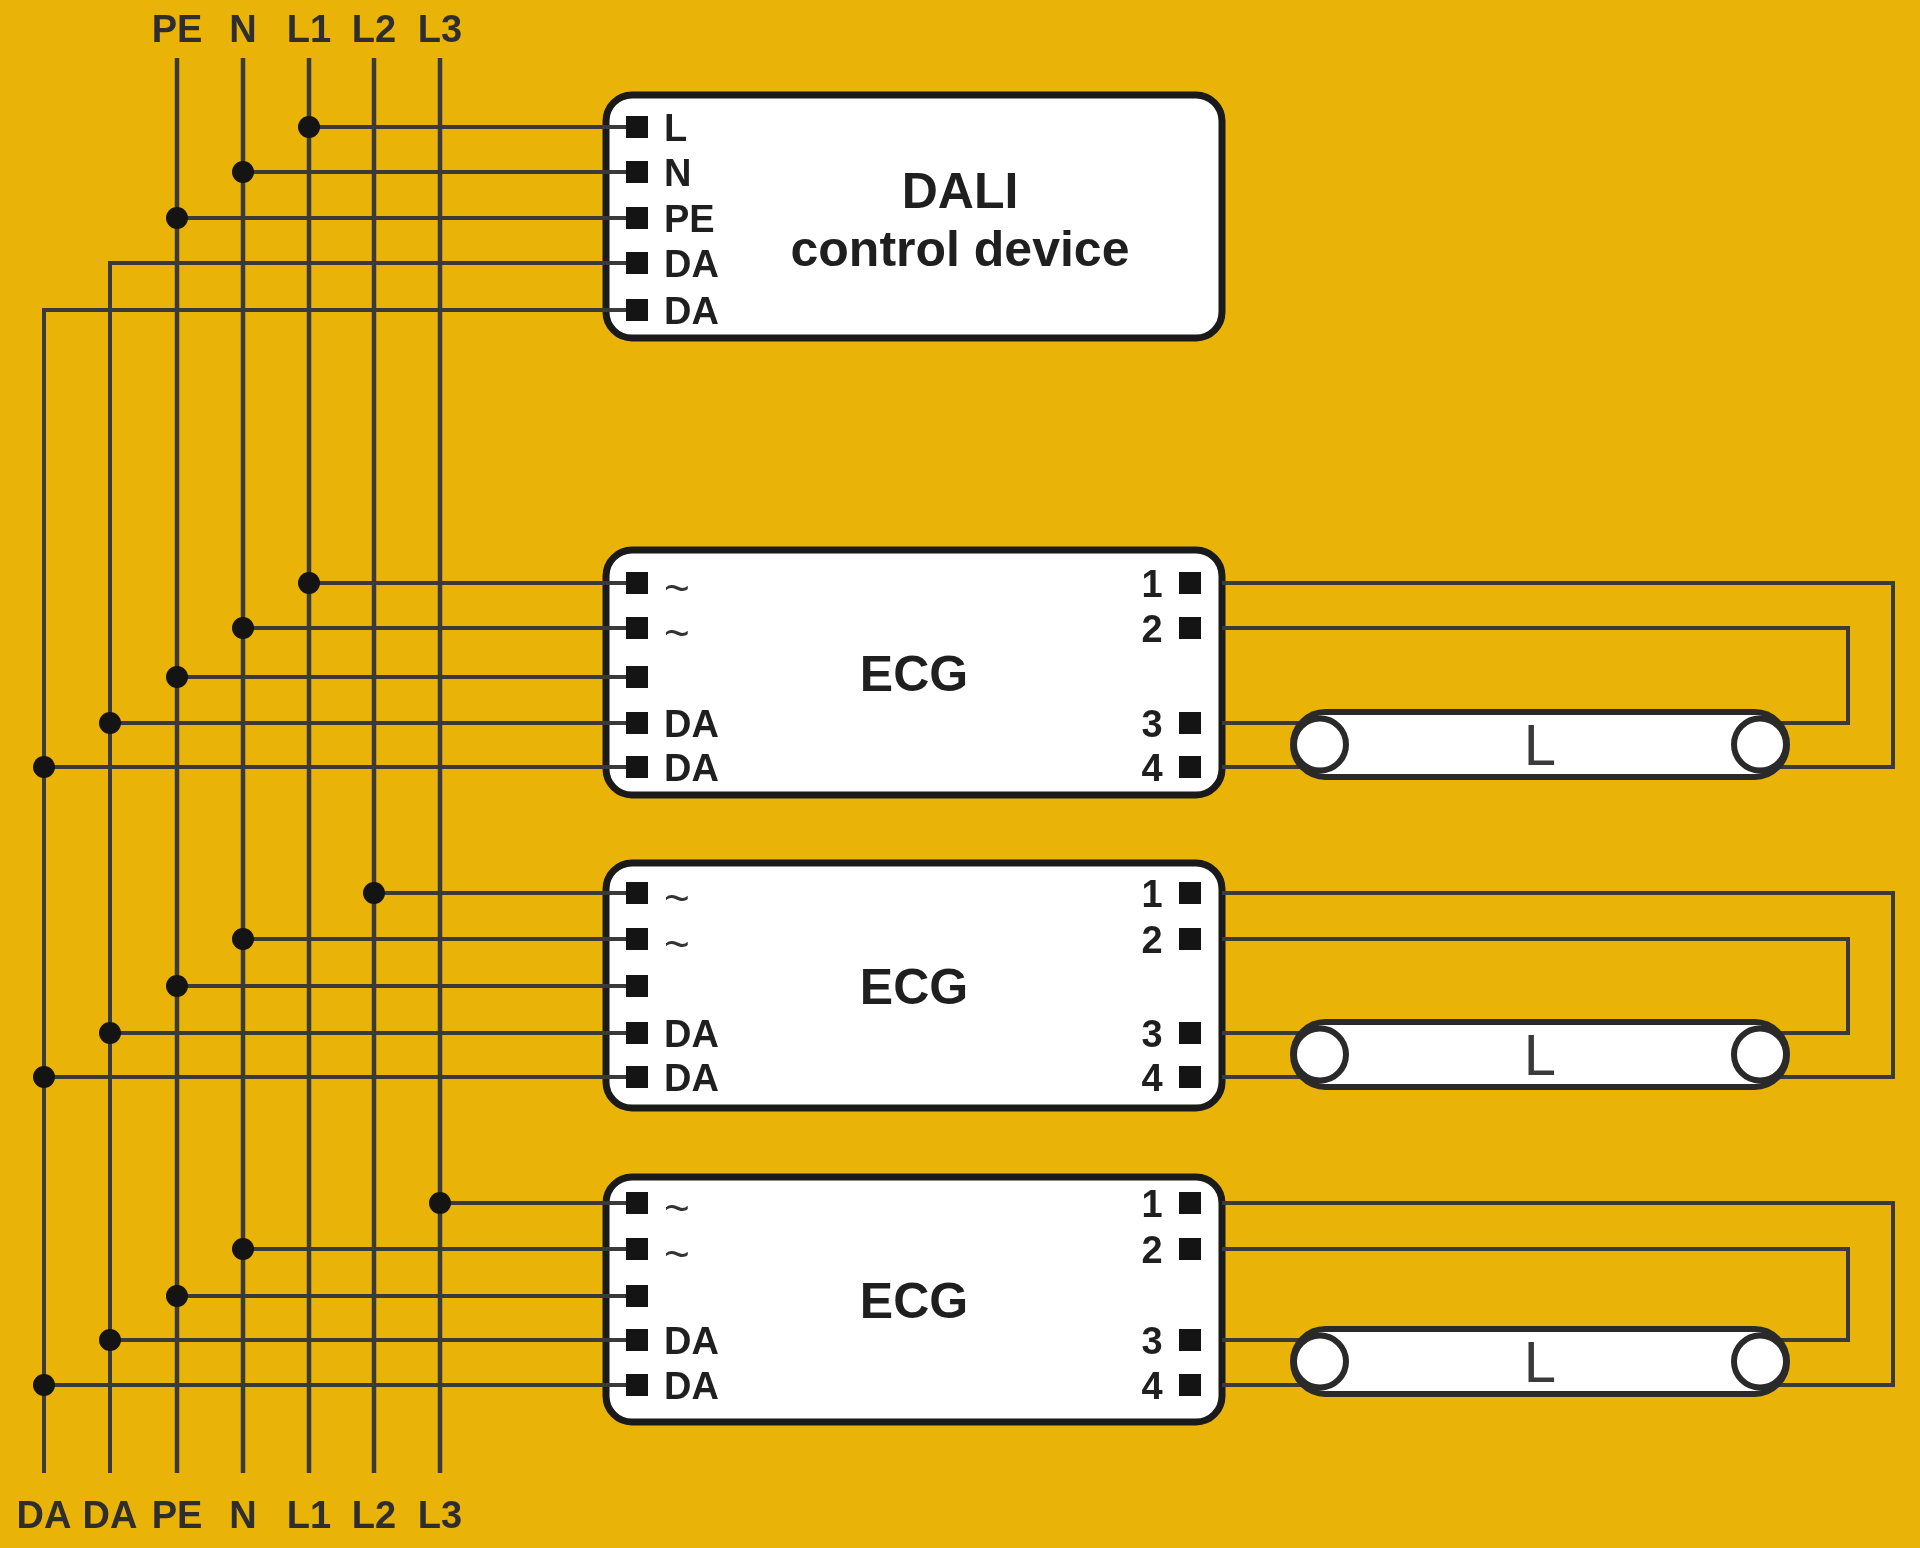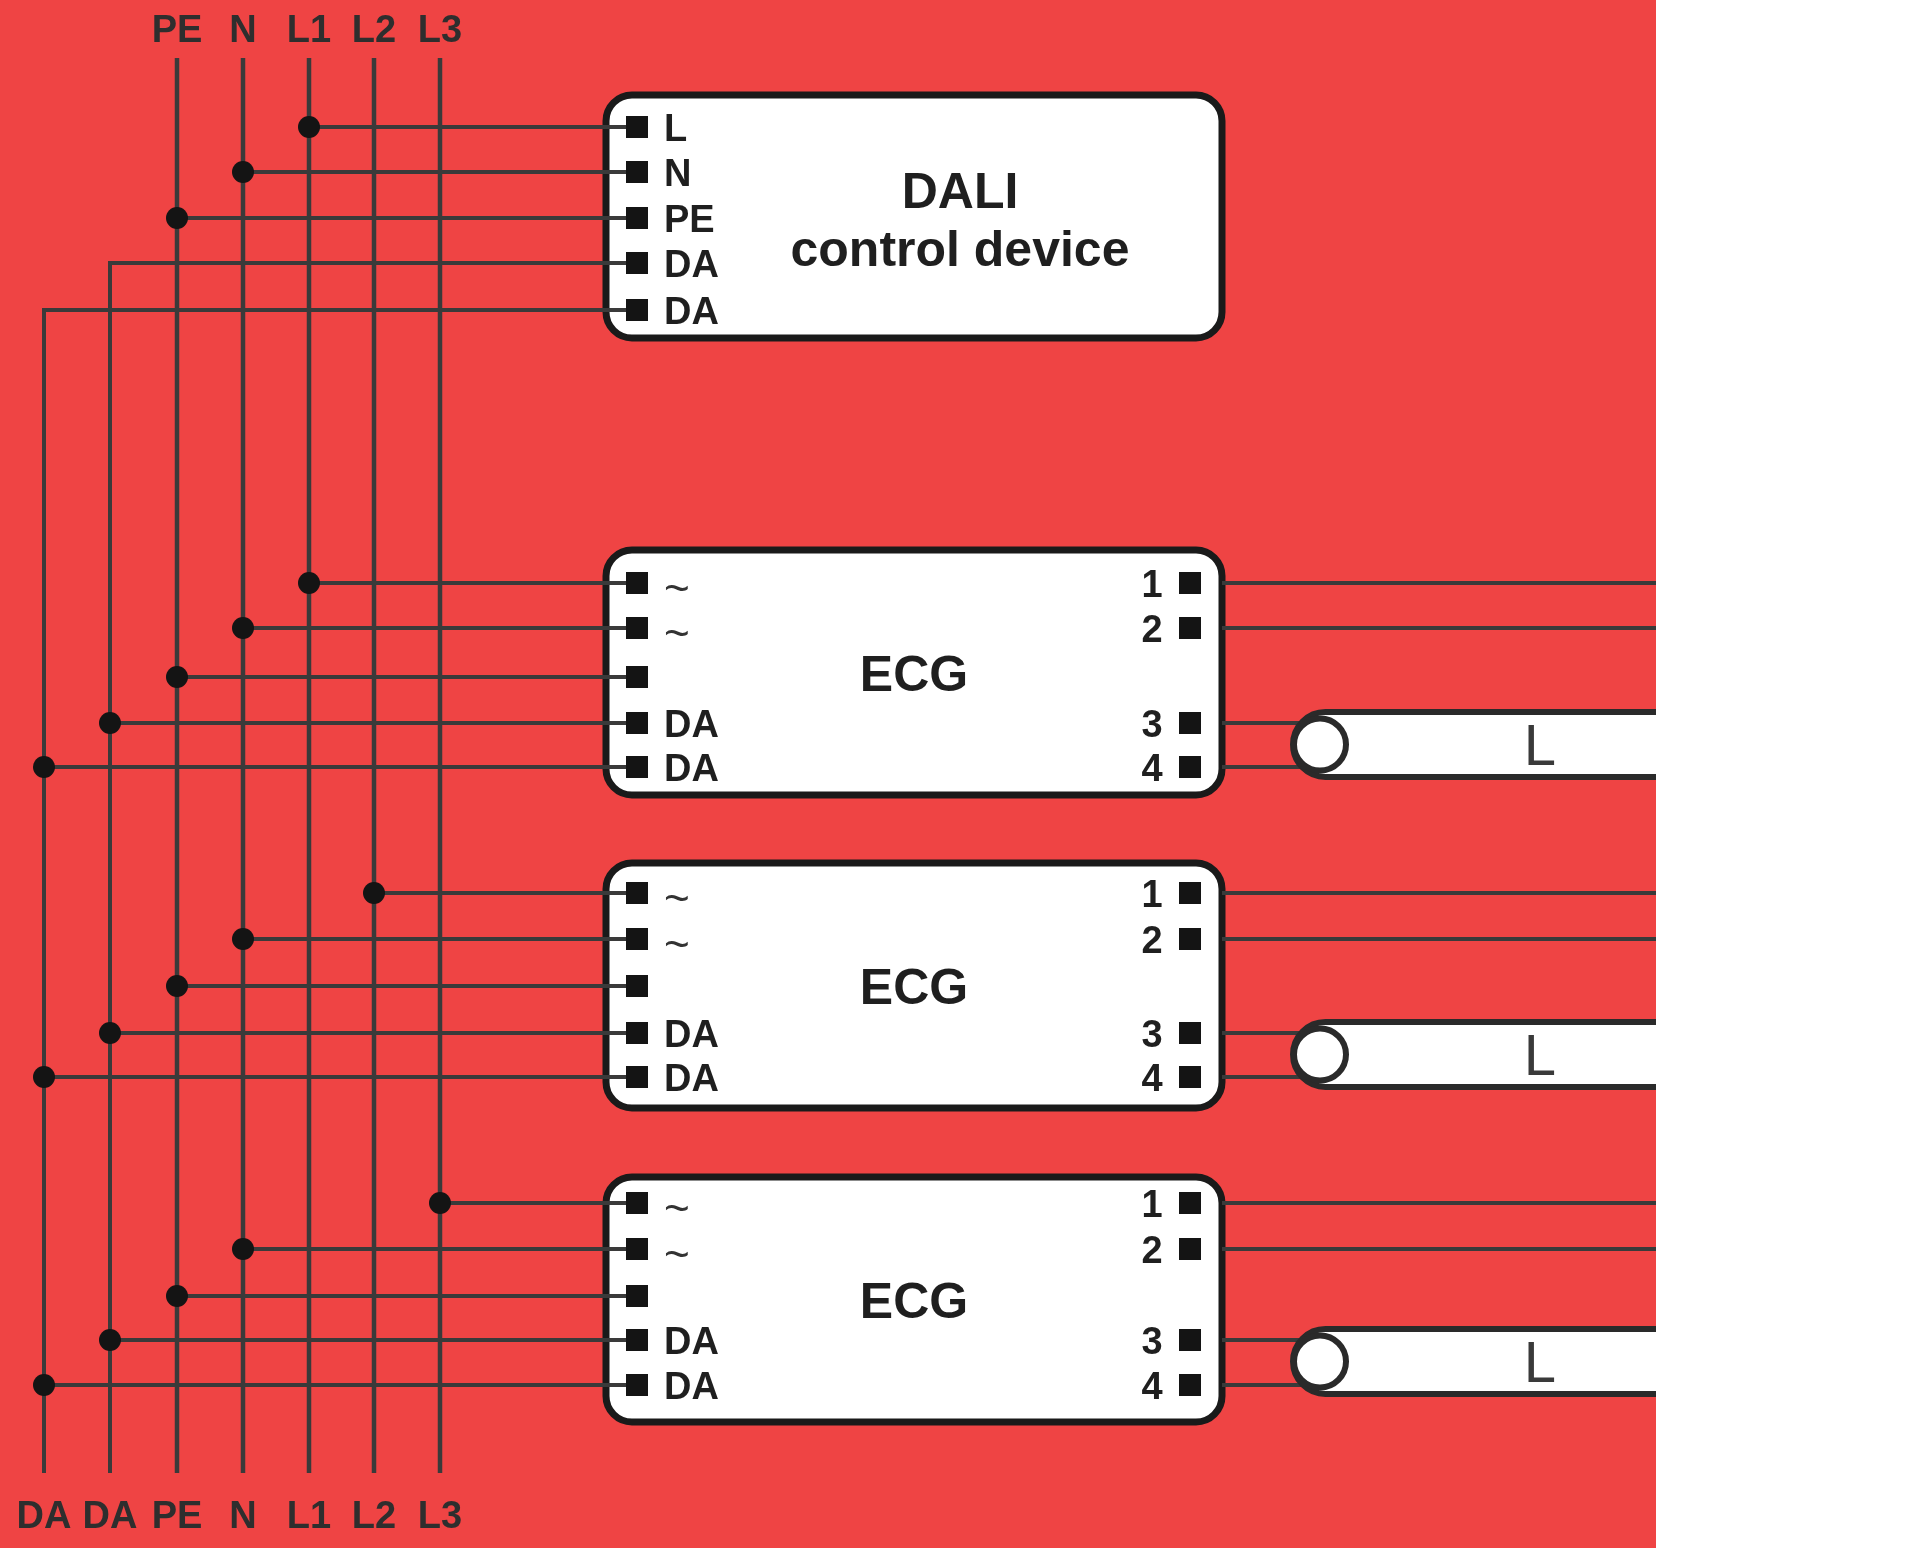--- a/index.html
+++ b/index.html
@@ -2,23 +2,23 @@
 <html><head>
 <meta charset="utf-8">
 <style>
   html, body {
     margin: 0;
     padding: 0;
     background: #ffffff;
   }
   .stage {
     position: relative;
-    width: 1656px;
+    width: 1920px;
     height: 1548px;
-    background: #ef4444;
+    background: #eab308;
     overflow: hidden;
   }
   svg { display: block; }
 
   .bus          { stroke:#3a3a3a; stroke-width:4.5; fill:none; }
   .wire         { stroke:#3a3a3a; stroke-width:4;   fill:none; }
   .device-box   { fill:#ffffff; stroke:#1a1a1a; stroke-width:7; }
   .term-square  { fill:#141414; stroke:none; }
   .dot          { fill:#141414; stroke:none; }
   .lamp-capsule { fill:#ffffff; stroke:#2a2a2a; stroke-width:6; }

